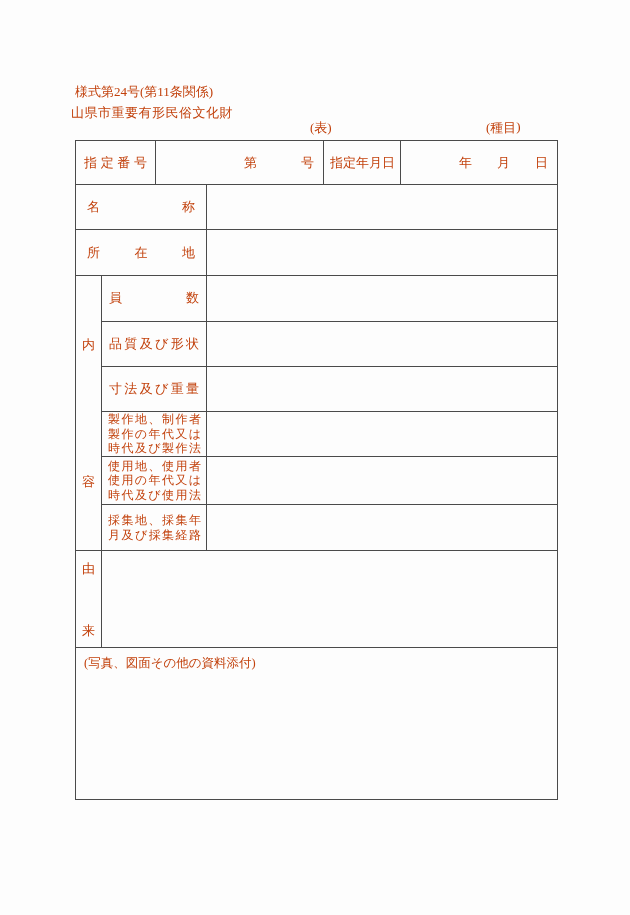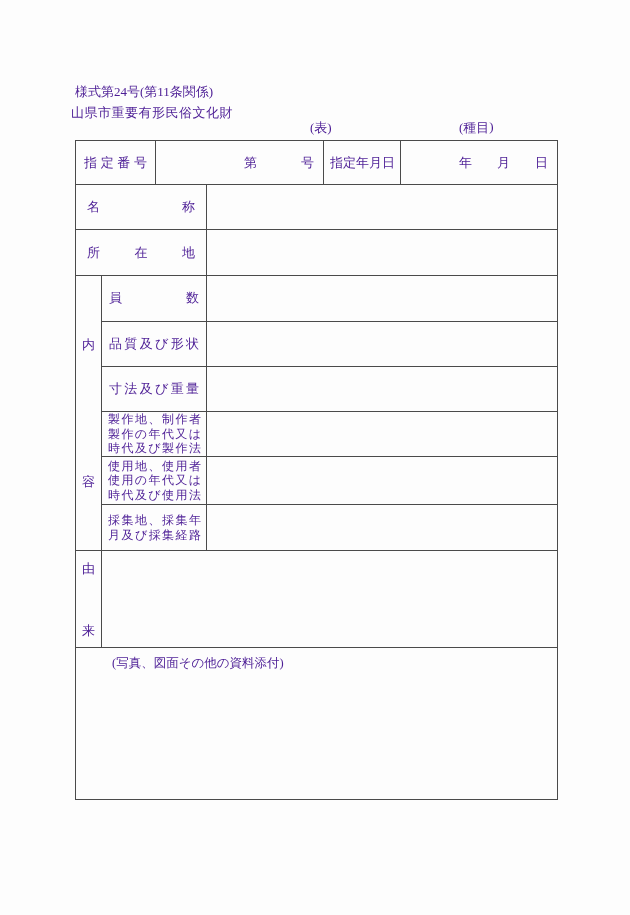--- a/index.html
+++ b/index.html
@@ -3,48 +3,48 @@
 <meta charset="utf-8">
 <style>
   * { margin: 0; padding: 0; box-sizing: border-box; }
   html, body { background: #ffffff; }
   .page {
     position: relative;
     width: 630px;
     height: 915px;
     background: #fdfdfd;
     font-family: "Liberation Serif", "DejaVu Serif", serif;
-    color: #4c1d95;
+    color: #c2410c;
     overflow: hidden;
   }
   .form-no {
     position: absolute; left: 75px; top: 83px;
     font-size: 13px; white-space: nowrap;
   }
   .form-title {
     position: absolute; left: 71px; top: 104px;
     font-size: 13px; letter-spacing: 0.5px; white-space: nowrap;
   }
   .omote {
     position: absolute; left: 310px; top: 119px;
     font-size: 13px;
   }
   .shumoku {
-    position: absolute; left: 459px; top: 119px; width: 75px;
+    position: absolute; left: 486px; top: 119px; width: 75px;
     font-size: 13px;
     display: flex; 
   }
   .tbl {
     position: absolute; left: 75px; top: 140px;
     width: 483px; height: 660px;
     border: 1px solid #4a4a4a;
     font-size: 13px;
   }
   .row { display: flex; width: 100%; border-bottom: 1px solid #4a4a4a; }
-  .row.last { border-bottom: none; margin-left: 28px; }
+  .row.last { border-bottom: none; }
   .cR { border-right: 1px solid #4a4a4a; }
   .cell { display: flex; align-items: center; }
   
   .r-head { height: 44px; }
   .h-c1 { width: 80px; padding: 0 8px; }
   .h-c2 { width: 168px; justify-content: flex-end; gap: 44px; padding-right: 9px; }
   .h-c3 { width: 77px; padding: 0 6px; }
   .h-c4 { flex: 1; justify-content: flex-end; gap: 25px; padding-right: 9px; }
   
   .r-name { height: 45px; }

